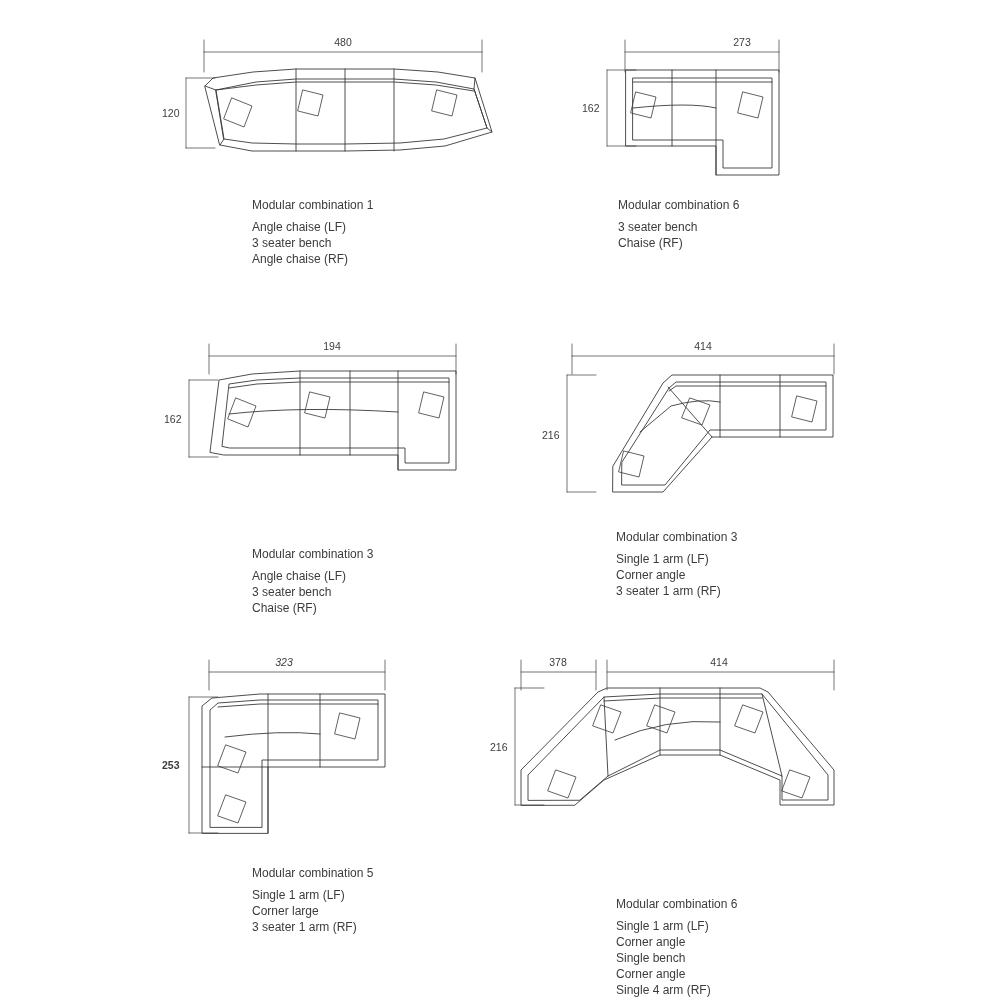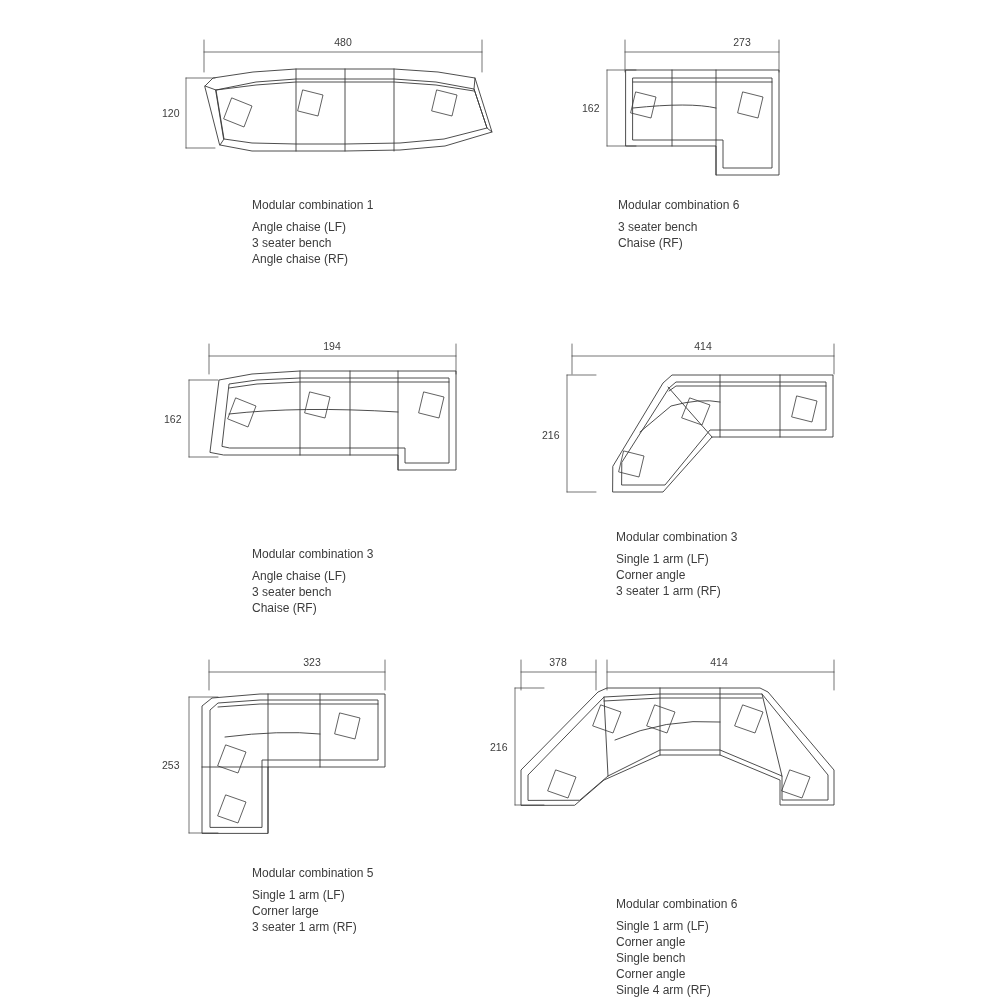--- a/index.html
+++ b/index.html
@@ -247,22 +247,22 @@
 
   <div class="dimlabel dim-h" style="left:702px; top:36px;margin-left:40px;">273</div>
   <div class="dimlabel dim-v" style="left:582px; top:108px;">162</div>
 
   <div class="dimlabel dim-h" style="left:332px; top:340px;">194</div>
   <div class="dimlabel dim-v" style="left:164px; top:419px;">162</div>
 
   <div class="dimlabel dim-h" style="left:703px; top:340px;">414</div>
   <div class="dimlabel dim-v" style="left:542px; top:435px;">216</div>
 
-  <div class="dimlabel dim-h" style="left:312px; top:656px;">323</div>
-  <div class="dimlabel dim-v" style="left:162px; top:765px;">253</div>
+  <div class="dimlabel dim-h" style="left:284px; top:656px;font-style:italic;">323</div>
+  <div class="dimlabel dim-v" style="left:162px; top:765px;font-weight:bold;">253</div>
 
   <div class="dimlabel dim-h" style="left:558px; top:656px;">378</div>
   <div class="dimlabel dim-h" style="left:719px; top:656px;">414</div>
   <div class="dimlabel dim-v" style="left:490px; top:747px;">216</div>
 
   <div class="caption" style="left:252px; top:197px;">
     <span class="title">Modular combination 1</span>
     <span class="part">Angle chaise (LF)</span>
     <span class="part">3 seater bench</span>
     <span class="part">Angle chaise (RF)</span>

